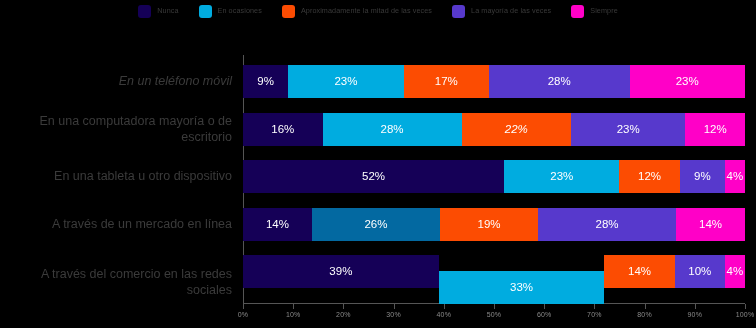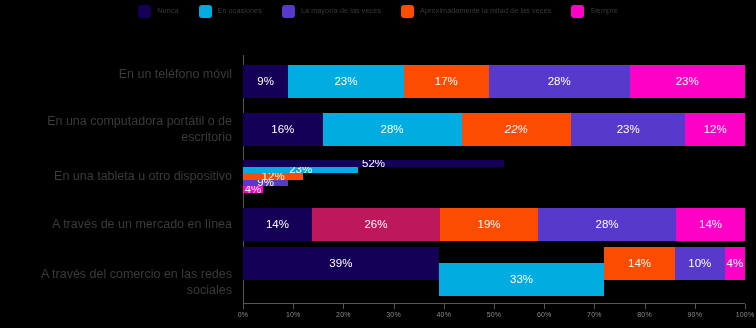--- a/index.html
+++ b/index.html
@@ -136,36 +136,36 @@
   <div class="legend">
       <div class="legend-item">
         <span class="legend-swatch" style="background: rgb(21, 0, 87);"></span>
         <span class="legend-label">Nunca</span>
       </div>
       <div class="legend-item">
         <span class="legend-swatch" style="background: rgb(0, 172, 224);"></span>
         <span class="legend-label">En ocasiones</span>
       </div>
       <div class="legend-item">
+        <span class="legend-swatch" style="background: rgb(252, 76, 2);"></span>
+        <span class="legend-label">Aproximadamente la mitad de las veces</span>
+      </div>
+      <div class="legend-item">
         <span class="legend-swatch" style="background: rgb(87, 57, 204);"></span>
         <span class="legend-label">La mayoría de las veces</span>
       </div>
       <div class="legend-item">
-        <span class="legend-swatch" style="background: rgb(252, 76, 2);"></span>
-        <span class="legend-label">Aproximadamente la mitad de las veces</span>
-      </div>
-      <div class="legend-item">
         <span class="legend-swatch" style="background: rgb(255, 0, 199);"></span>
         <span class="legend-label">Siempre</span>
       </div>
     </div>
 
   <div>
-      <div class="cat-label-wrap" style="top: 58px; height: 33px; display: flex; align-items: center; justify-content: flex-end;">En un teléfono móvil</div>
-      <div class="cat-label-wrap" style="top: 113px; height: 33px; display: flex; align-items: center; justify-content: flex-end;">En una computadora portátil o de escritorio</div>
+      <div class="cat-label-wrap" style="top: 65px; height: 33px; display: flex; align-items: center; justify-content: flex-end; font-style: italic;">En un teléfono móvil</div>
+      <div class="cat-label-wrap" style="top: 113px; height: 33px; display: flex; align-items: center; justify-content: flex-end;">En una computadora mayoría o de escritorio</div>
       <div class="cat-label-wrap" style="top: 160px; height: 33px; display: flex; align-items: center; justify-content: flex-end;">En una tableta u otro dispositivo</div>
       <div class="cat-label-wrap" style="top: 208px; height: 33px; display: flex; align-items: center; justify-content: flex-end;">A través de un mercado en línea</div>
       <div class="cat-label-wrap" style="top: 266px; height: 33px; display: flex; align-items: center; justify-content: flex-end;">A través del comercio en las redes sociales</div>
     </div>
 
   <div class="plot-area">
     <div class="axis-left"></div>
     <div class="axis-bottom"></div>
     <div>
         <div class="tick" style="left: 0px;"></div>
@@ -219,55 +219,55 @@
           <div class="seg" style="width: 109.347px; background: rgb(252, 76, 2); font-style: italic;">
             <span class="seg-label">22%</span>
           </div>
           <div class="seg" style="width: 114.317px; background: rgb(87, 57, 204);">
             <span class="seg-label">23%</span>
           </div>
           <div class="seg" style="width: 59.6436px; background: rgb(255, 0, 199);">
             <span class="seg-label">12%</span>
           </div>
         </div>
-        <div class="row" style="top: 105px; flex-direction: column;">
+        <div class="row" style="top: 105px;">
           <div class="seg" style="width: 261.04px; background: rgb(21, 0, 87);">
             <span class="seg-label">52%</span>
           </div>
           <div class="seg" style="width: 115.46px; background: rgb(0, 172, 224);">
             <span class="seg-label">23%</span>
           </div>
           <div class="seg" style="width: 60.24px; background: rgb(252, 76, 2);">
             <span class="seg-label">12%</span>
           </div>
           <div class="seg" style="width: 45.18px; background: rgb(87, 57, 204);">
             <span class="seg-label">9%</span>
           </div>
           <div class="seg" style="width: 20.08px; background: rgb(255, 0, 199);">
             <span class="seg-label">4%</span>
           </div>
         </div>
         <div class="row" style="top: 153px;">
           <div class="seg" style="width: 69.5842px; background: rgb(21, 0, 87);">
             <span class="seg-label">14%</span>
           </div>
-          <div class="seg" style="width: 129.228px; background: #be185d;">
+          <div class="seg" style="width: 129.228px; background: #0369a1;">
             <span class="seg-label">26%</span>
           </div>
           <div class="seg" style="width: 99px; background: rgb(252, 76, 2);">
             <span class="seg-label">19%</span>
           </div>
           <div class="seg" style="width: 139.168px; background: rgb(87, 57, 204);">
             <span class="seg-label">28%</span>
           </div>
           <div class="seg" style="width: 69.5842px; background: rgb(255, 0, 199);">
             <span class="seg-label">14%</span>
           </div>
         </div>
-        <div class="row" style="top: 192px; border-radius: 9px;">
+        <div class="row" style="top: 200px; border-radius: 9px;">
           <div class="seg" style="width: 195.78px; background: rgb(21, 0, 87);">
             <span class="seg-label">39%</span>
           </div>
           <div class="seg" style="width: 165.66px; background: rgb(0, 172, 224); margin-top: 16px;">
             <span class="seg-label">33%</span>
           </div>
           <div class="seg" style="width: 70.28px; background: rgb(252, 76, 2);">
             <span class="seg-label">14%</span>
           </div>
           <div class="seg" style="width: 50.2px; background: rgb(87, 57, 204);">

